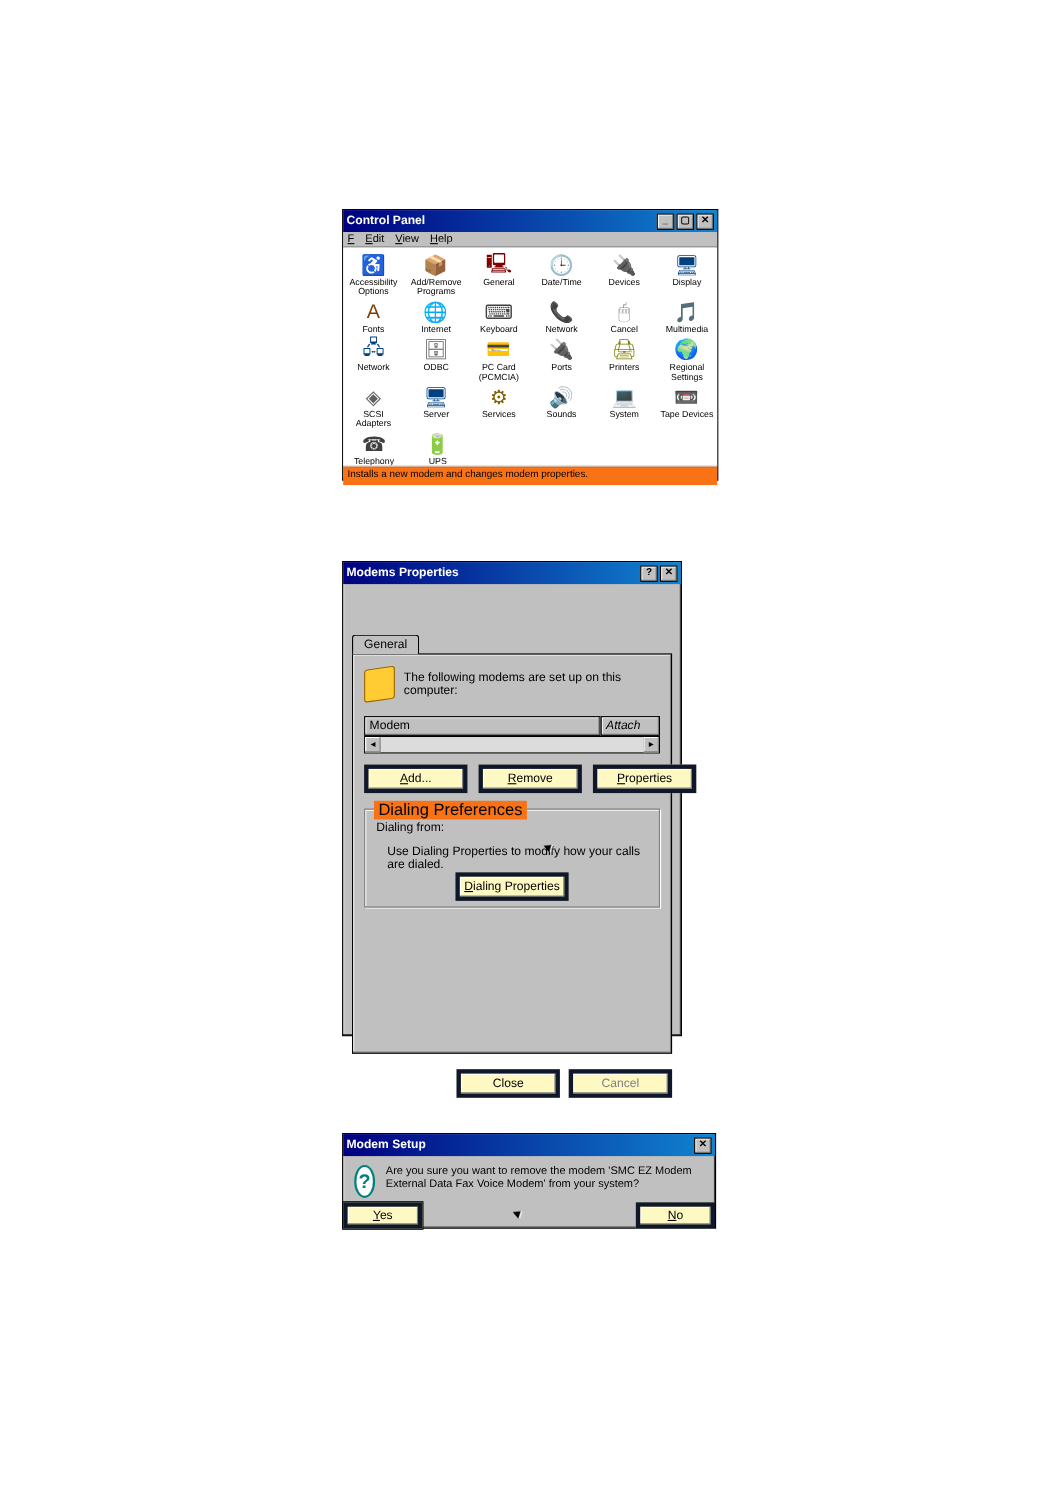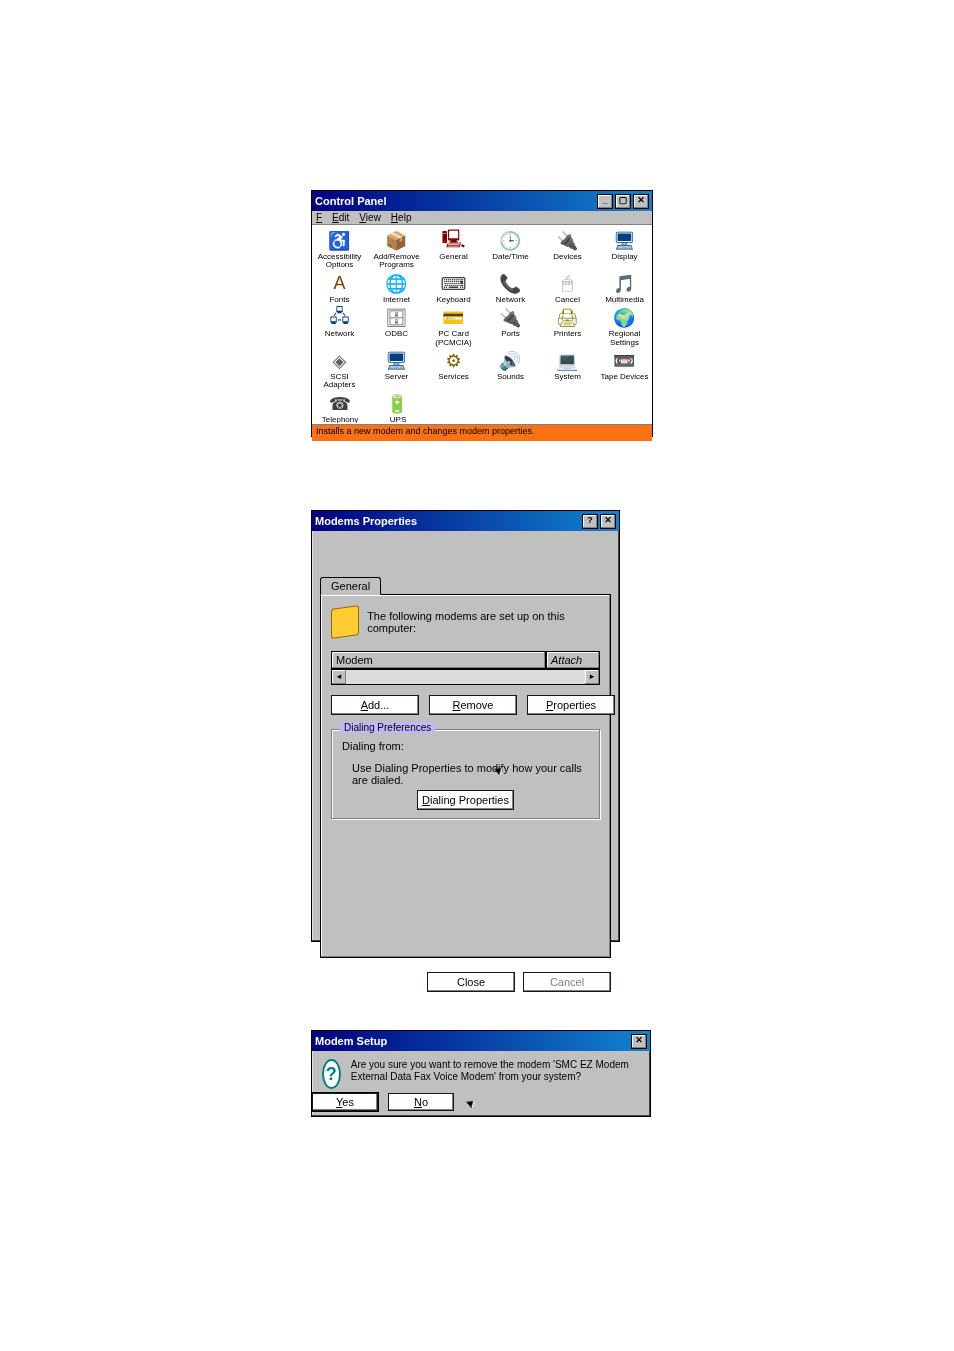--- a/index.html
+++ b/index.html
@@ -168,43 +168,43 @@
   .hscroll .arr {
     width: 14px; background: #c0c0c0;
     box-shadow: inset -1px -1px 0 #808080, inset 1px 1px 0 #fff;
     text-align: center; font-size: 9px; line-height: 13px;
   }
   .hscroll .track { flex: 1; }
   .btnrow {
     display: flex; gap: 10px; margin-top: 10px;
   }
   .w95btn {
-    background: #ffffff;
-    border: 1px solid #0f172a;
+    background: #fef9c3;
+    border: 4px solid #0f172a;
     box-shadow: inset -1px -1px 0 #808080, inset 1px 1px 0 #fff;
     padding: 3px 4px;
     font-size: 11px;
     text-align: center;
     cursor: pointer;
     min-width: 78px;
   }
   .w95btn.def {
     box-shadow: 0 0 0 1px #000, inset -1px -1px 0 #808080, inset 1px 1px 0 #fff;
   }
   .w95btn.disabled { color: #808080; cursor: default; }
   .groupbox {
     border: 1px solid #808080;
     box-shadow: 1px 1px 0 #fff inset, 1px 1px 0 #fff;
     margin-top: 14px;
     padding: 10px 10px 12px 10px;
     position: relative;
   }
   .groupbox > .legend {
     position: absolute; top: -8px; left: 8px;
-    background: #c4b5fd; padding: 0 4px; font-size: 10px;
+    background: #f97316; padding: 0 4px; font-size: 15px;
   }
   .dlgfooter {
     display: flex; justify-content: flex-end; gap: 8px;
     padding: 6px 8px 8px 0;
   }
 
   
   #ms {
     left: 311px; top: 1030px;
     width: 338px; height: 85px;
@@ -217,21 +217,21 @@
     width: 26px; height: 26px; border-radius: 50%;
     border: 2px solid #008080;
     color: #008080;
     font-weight: bold;
     font-size: 18px;
     display: flex; align-items: center; justify-content: center;
     background: #fff;
   }
   #ms .msg { font-size: 10px; line-height: 1.2; }
   #ms .btns2 {
-    display: flex; justify-content: flex-start; gap: 10px;
+    display: flex; justify-content: space-between; gap: 10px;
     padding: 0 0 6px 0;
   }
   #ms .btns2 .w95btn { min-width: 56px; padding: 2px 4px; }
 
   .cursor-arrow {
     position: absolute;
     width: 0; height: 0;
     border-left: 6px solid #000;
     border-top: 4px solid transparent;
     border-bottom: 4px solid transparent;

